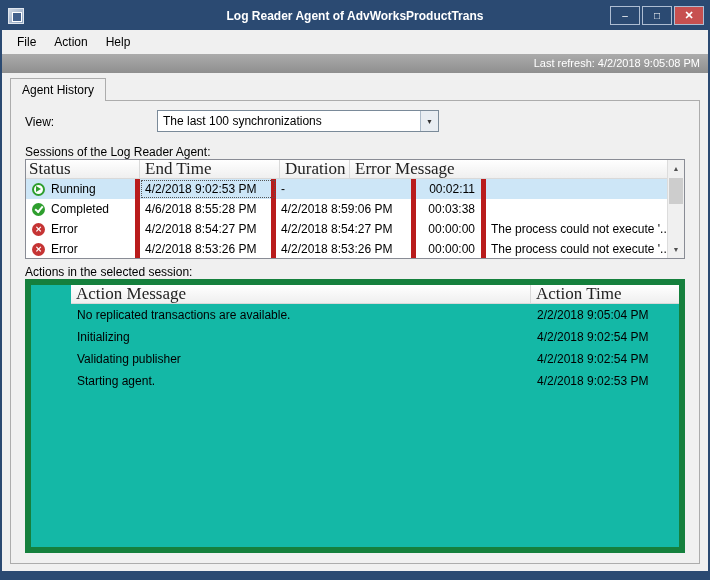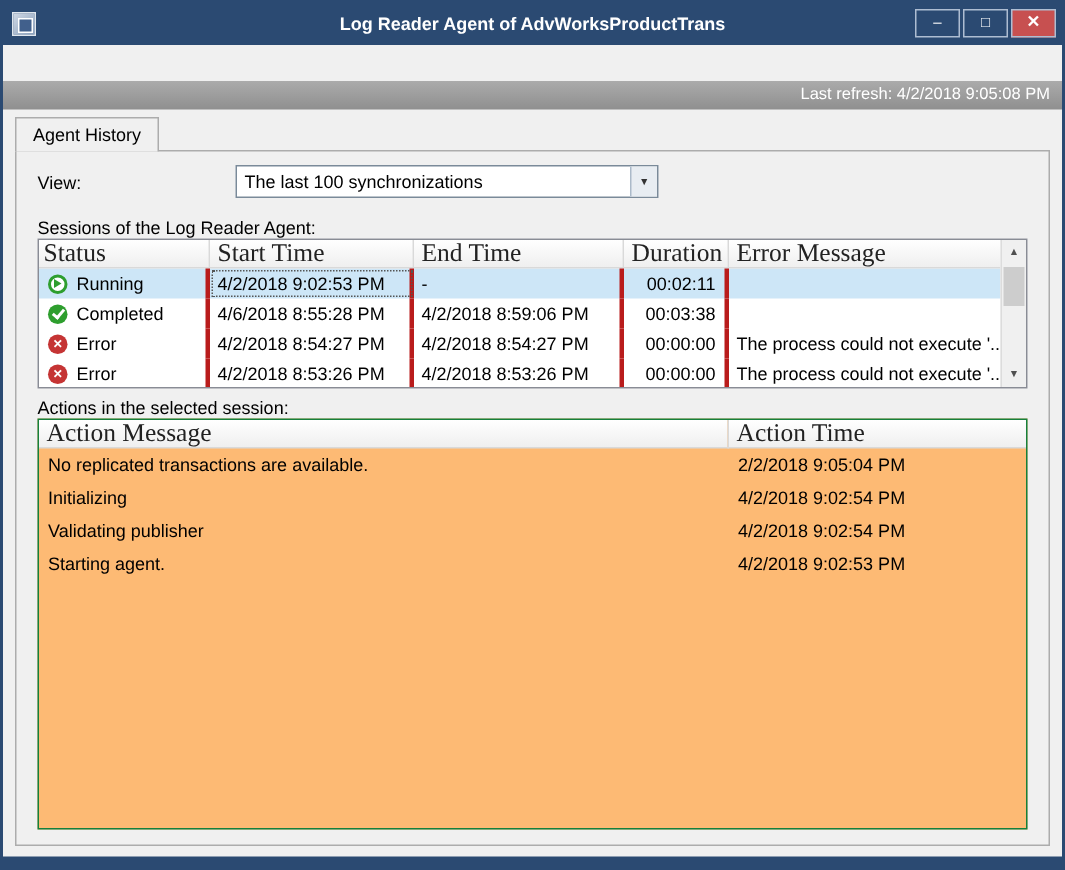--- a/index.html
+++ b/index.html
@@ -88,21 +88,21 @@
   .hrow { display:flex; height:19px; }
   .hcell {
     background:linear-gradient(#FFFFFF,#EFEFEF);
     border-right:1px solid #D9D9D9; border-bottom:1px solid #D9D9D9;
     padding-left:5px; line-height:18px; font-size:17px; color:#222;
     overflow:hidden; white-space:nowrap;font-family:Liberation Serif, serif;
   }
   .srow { display:flex; height:20px; }
   .srow.selected { background:#CDE6F7; }
   .c {
-    border-right:3px solid #b91c1c; padding-left:5px; line-height:20px;
+    border-right:5px solid #b91c1c; padding-left:5px; line-height:20px;
     overflow:hidden; white-space:nowrap;
   }
   .w-status { width:114px; display:flex; align-items:center; padding-left:3px; }
   .w-start  { width:136px; }
   .w-end    { width:140px; }
   .w-dur    { width:70px;  text-align:right; padding-right:6px; }
   .w-err    { flex:1; border-right:none; }
   .focus-cell { outline:1px dotted #555; outline-offset:-2px; }
 
   
@@ -133,21 +133,21 @@
     display:flex; align-items:center; justify-content:center;
     font-size:7px; color:#505050;
   }
   .sb-up { top:0; }
   .sb-down { bottom:0; }
   .sb-thumb { position:absolute; left:1px; right:1px; top:18px; height:26px; background:#CDCDCD; }
 
   
   .actions-list {
     position:absolute; left:14px; right:14px; top:178px; bottom:10px;
-    background:#fdba74; border:1px solid #15803d; overflow:hidden;
+    background:#14b8a6; border:6px solid #15803d; overflow:hidden;padding-left:40px;
   }
   .a-msg { width:460px; }
   .a-time { flex:1; border-right:none; }
   .arow { display:flex; height:22px; }
   .ac { padding-left:6px; line-height:22px; overflow:hidden; white-space:nowrap; }
 
   
   .bottom-strip { position:absolute; left:0; right:0; bottom:0; height:7px; background:#2B4A72; }
 </style>
 </head>
@@ -164,40 +164,44 @@
         </div>
       <div class="win-btn">
           <span>□</span>
         </div>
       <div class="win-btn close">
           <span>✕</span>
         </div>
     </div>
   </div>
 
+  <div class="menubar">
+    <div class="menu-item">File</div>
+    <div class="menu-item">Action</div>
+    <div class="menu-item">Help</div>
+  </div>
 
   <div class="refreshbar">Last refresh: 4/2/2018 9:05:08 PM</div>
 
   <div class="tab">Agent History</div>
 
   <div class="panel">
 
     <div class="view-label">View:</div>
     <div class="combo">
       <div class="combo-text">The last 100 synchronizations</div>
       <div class="combo-btn">▼</div>
     </div>
 
     <div class="caption1">Sessions of the Log Reader Agent:</div>
 
     <div class="sessions-table">
       <div class="grid-inner">
         <div class="hrow">
           <div class="hcell w-status">Status</div>
-          <div class="hcell w-start">Start Time</div>
           <div class="hcell w-end">End Time</div>
           <div class="hcell w-dur" style="text-align:left;">Duration</div>
           <div class="hcell w-err">Error Message</div>
         </div>
 
         <div class="srow selected">
           <div class="c w-status">
             <span class="st-icon" data-icon="running"></span>
             <span>Running</span>
           </div>

